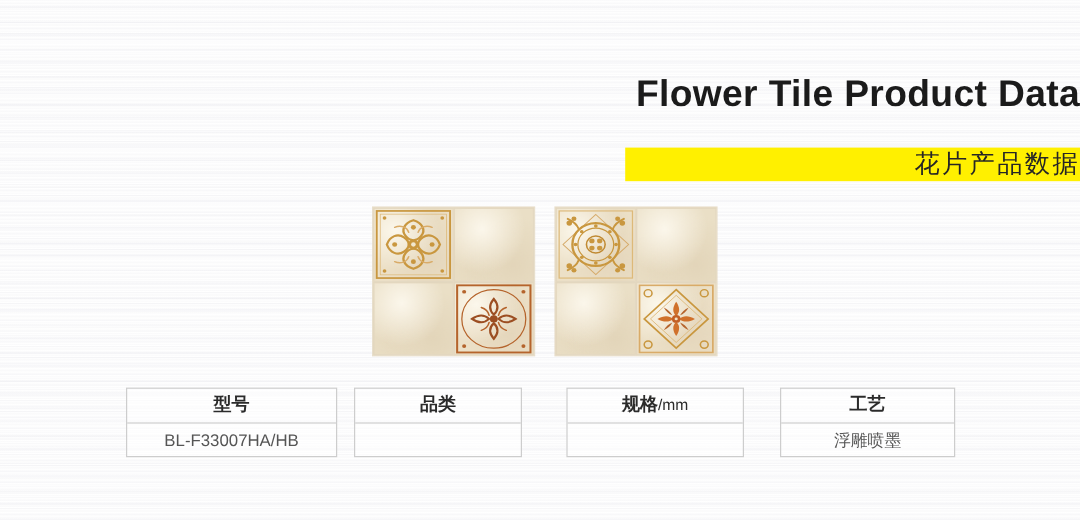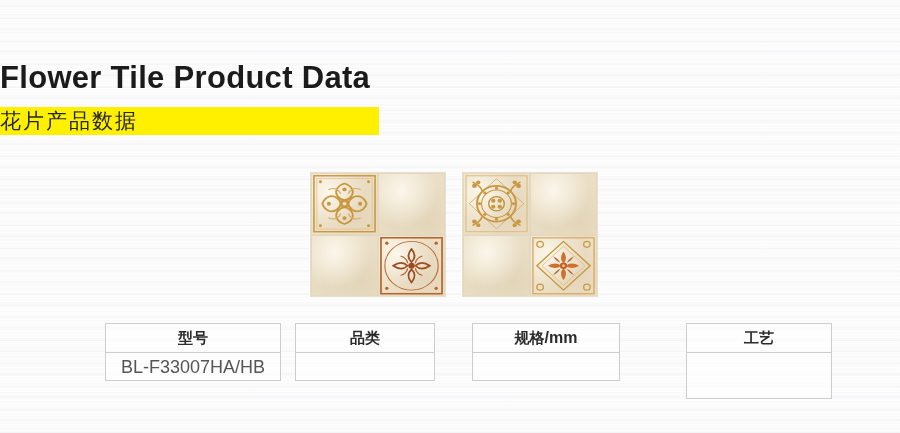--- a/index.html
+++ b/index.html
@@ -50,34 +50,34 @@
         rgba(255,255,255,0) 23px
       );
   }
 
   
   .header-block {
     position: absolute;
     left: 0;
     top: 58px;
     width: 900px;
-    text-align: left;
+    text-align: right;
     z-index: 3;
   }
   .title-en {
     font-size: 31px;
     font-weight: bold;
     color: #1b1b1b;
     letter-spacing: 0.3px;
     line-height: 40px;
     white-space: nowrap;
   }
   .title-band {
     display: inline-block;
-    margin-top: 9px;
+    margin-top: 25px;
     width: 379px;
     height: 28px;
     line-height: 28px;
     background: #fff000;
   }
   .title-cn {
     font-size: 21px;
     font-weight: normal;
     color: #262626;
     letter-spacing: 2px;
@@ -133,33 +133,33 @@
     height: 29px;
     line-height: 28px;
     text-align: center;
     font-size: 15px;
     font-weight: bold;
     color: #2b2b2b;
     border-bottom: 1px solid #cdcdcd;
     box-sizing: border-box;
     white-space: nowrap;
   }
-  .spec-head .unit { font-size: 16px; font-weight: bold; }
+  .spec-head .unit { font-size: 13px; font-weight: normal; }
   .spec-value {
     height: 28px;
     line-height: 28px;
     text-align: center;
-    font-size: 18px;
+    font-size: 14px;
     color: #555555;
     white-space: nowrap;
   }
   .cell-0 { left: 105px;  width: 176px; height: 58px; }
   .cell-1 { left: 295px;  width: 140px; height: 58px; }
   .cell-2 { left: 472px;  width: 148px; height: 58px; }
-  .cell-3 { left: 650px;  width: 146px; height: 76px; margin-left: 36px; }
+  .cell-3 { left: 650px;  width: 146px; height: 58px; }
 </style>
 </head>
 <body>
 
 <div id="page">
 
   <div class="header-block">
     <div class="title-en">Flower Tile Product Data</div>
     <div class="title-band">
       <span class="title-cn">花片产品数据</span>
@@ -318,16 +318,17 @@
     <div class="spec-cell cell-1">
       <div class="spec-head"><span>品类</span><span class="unit"></span></div>
     </div>
 
     <div class="spec-cell cell-2">
       <div class="spec-head"><span>规格</span><span class="unit">/mm</span></div>
     </div>
 
     <div class="spec-cell cell-3">
       <div class="spec-head"><span>工艺</span><span class="unit"></span></div>
+      <div class="spec-value">浮雕喷墨</div>
     </div>
   </div>
 
 </div>
 
 </body></html>

